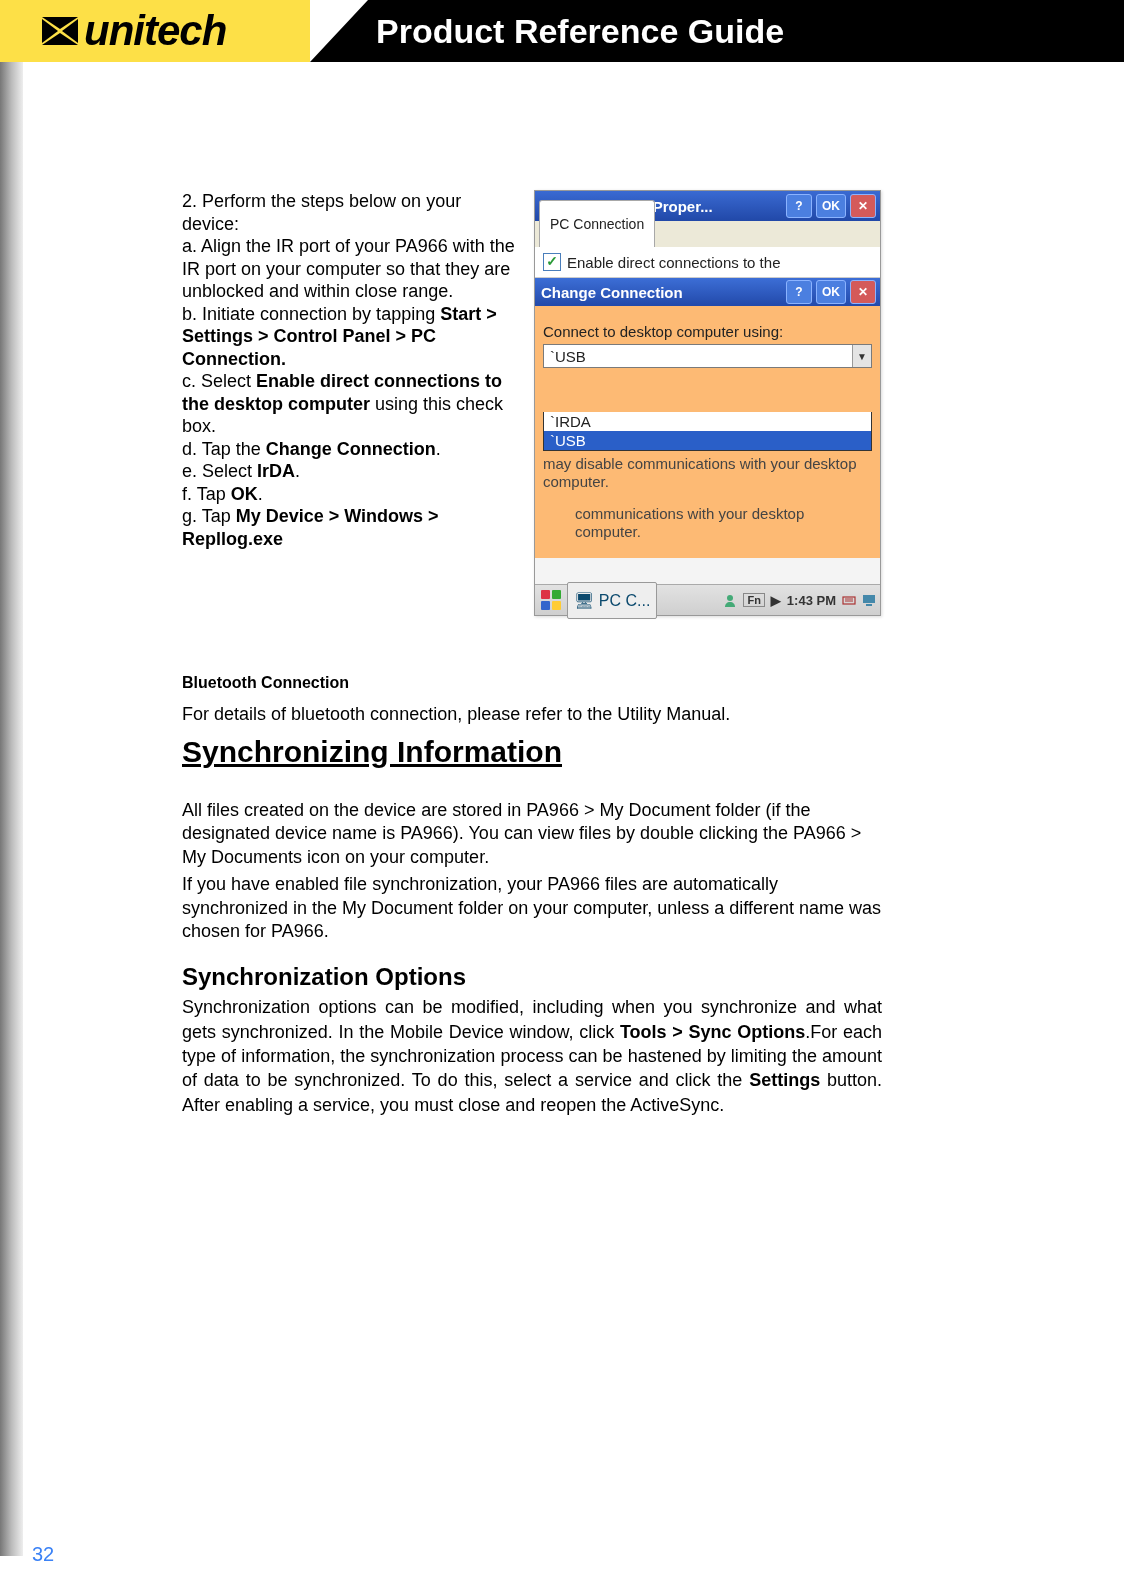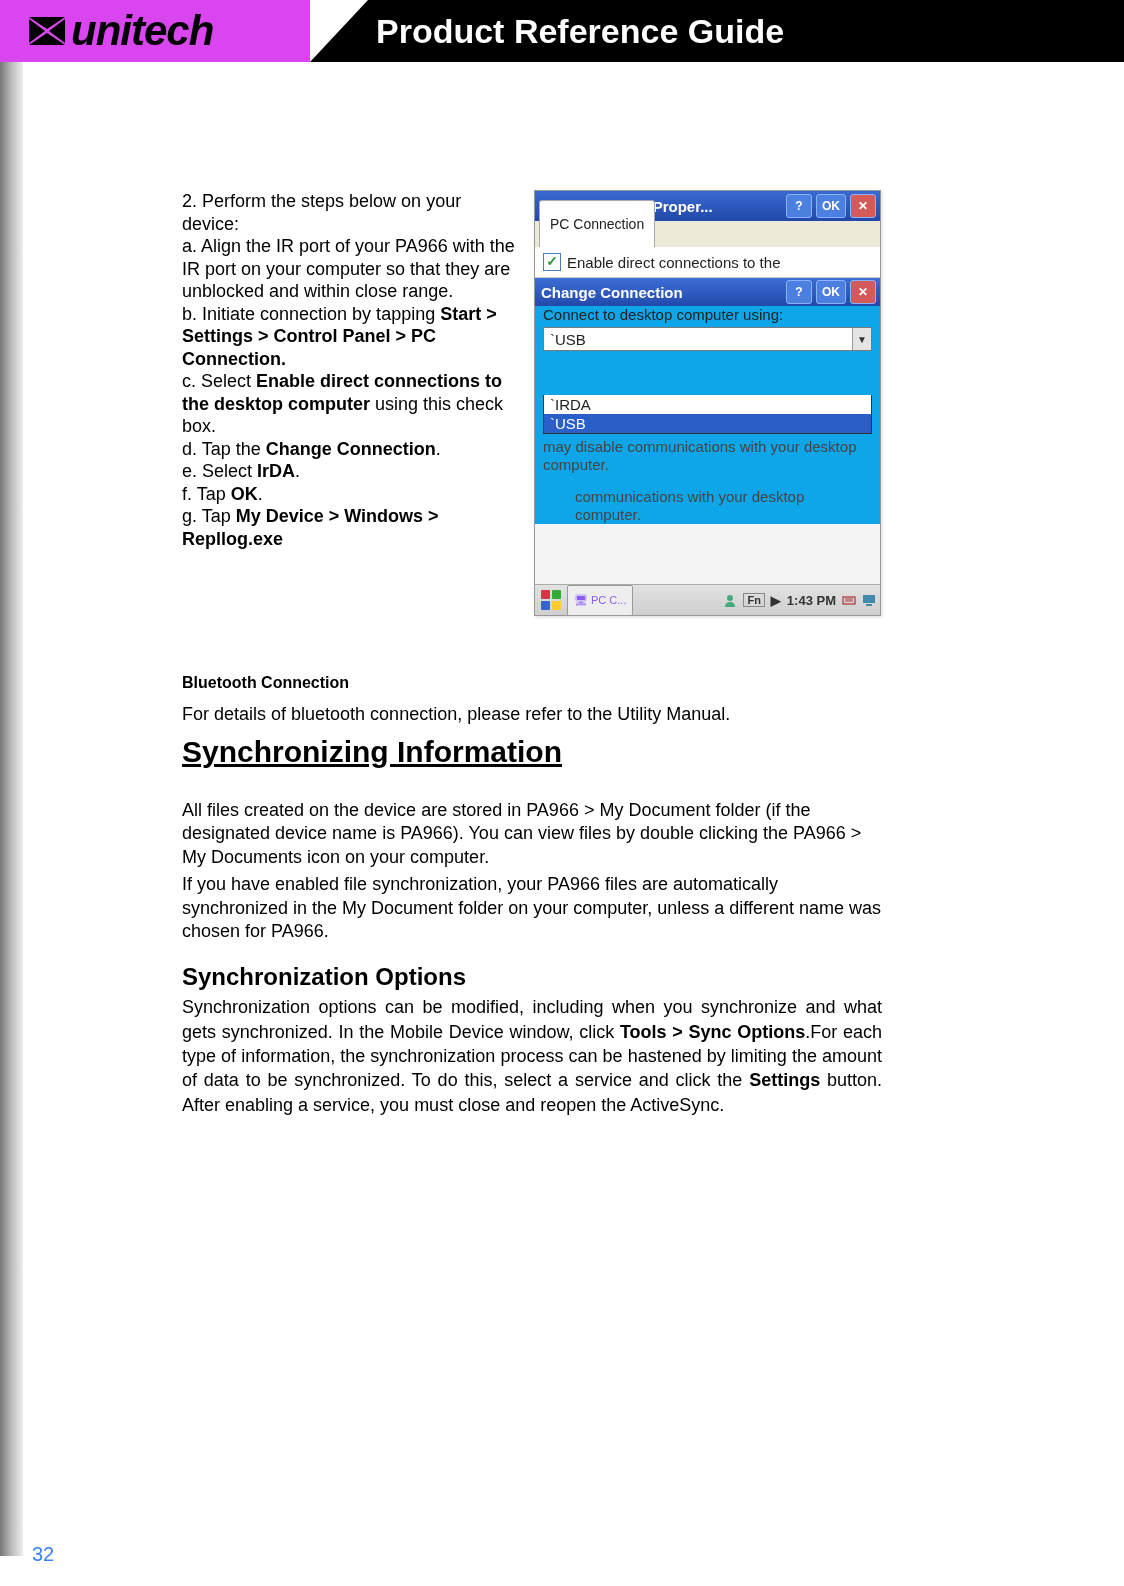--- a/index.html
+++ b/index.html
@@ -19,24 +19,24 @@
   }
   .header-bar {
     position: absolute;
     top: 0; left: 0; right: 0;
     height: 62px;
     display: flex;
     align-items: stretch;
   }
   .logo-block {
     width: 310px;
-    background: #d946ef;
-    display: flex;
-    align-items: center;
-    padding-left: 27px;
+    background: #fde047;
+    display: flex;
+    align-items: center;
+    padding-left: 40px;
     box-sizing: border-box;
   }
   .logo-block .logo-mark {
     width: 40px;
     height: 40px;
     display: inline-block;
   }
   .logo-block .logo-text {
     font-size: 42px;
     font-weight: 900;
@@ -164,22 +164,22 @@
     color: #fff;
     font-size: 15px;
     font-weight: 700;
     display: flex;
     align-items: center;
     padding: 0 4px 0 6px;
     gap: 4px;
   }
   .win-title2 .title-text { flex: 1; }
   .conn-body {
-    background: #0ea5e9;
-    padding: 0 8px;
+    background: #fdba74;
+    padding: 17px 8px;
     font-size: 15px;
     color: #222;
   }
   .combobox {
     margin-top: 4px;
     border: 1px solid #7a7a7a;
     background: #fff;
     height: 22px;
     display: flex;
     align-items: center;
@@ -219,22 +219,22 @@
   }
   .taskbar .start {
     width: 24px; height: 24px;
     display: inline-block;
   }
   .taskbar .tb-btn {
     border: 1px solid #999;
     background: #eee;
     padding: 8px 6px;
     border-radius: 2px;
-    font-size: 11px;
-    color: #8b5cf6;
+    font-size: 16px;
+    color: #0c4a6e;
   }
   .taskbar .tray { margin-left: auto; display: flex; align-items: center; gap: 6px; font-weight: 700; color: #333; }
   .taskbar .tray .fn-badge { border: 1px solid #888; border-radius: 0; padding: 0 3px; font-size: 11px; font-weight: 700; }
   .taskbar .tray-icon { width: 14px; height: 14px; display: inline-block; }
   h2.bt { font-size: 16px; font-weight: 700; margin: 58px 0 12px; }
   p.bt-sub { font-size: 18px; margin: 0 0 10px; }
   h2.sync { font-size: 30px; font-weight: 700; text-decoration: underline; margin: 4px 0 30px; }
   p.body-p { font-size: 18px; line-height: 1.3; margin: 0 0 4px; }
   h3.sopt { font-size: 24px; font-weight: 700; margin: 20px 0 4px; }
   p.just { font-size: 18px; line-height: 1.35; margin: 0; text-align: justify; }

